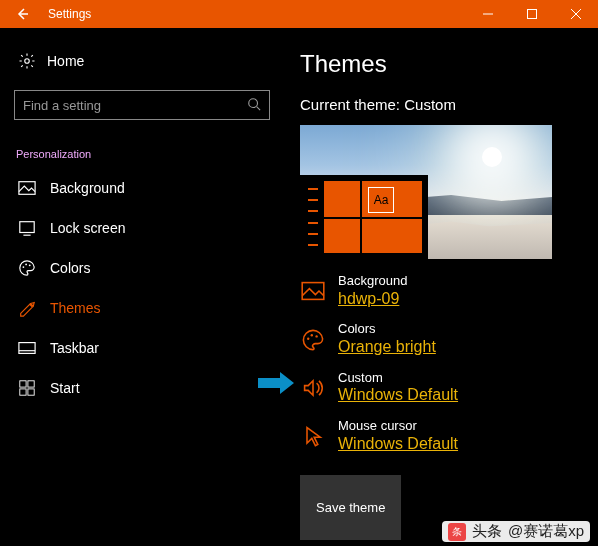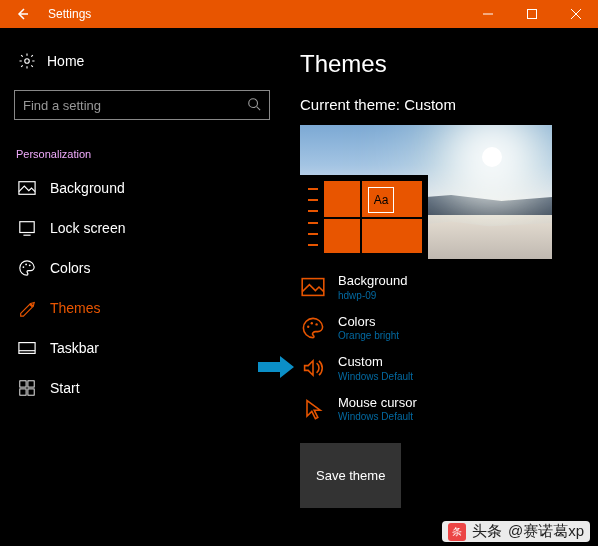--- a/index.html
+++ b/index.html
@@ -120,21 +120,21 @@
     gap: 12px; margin-bottom: 12px;
     position: relative;
   }
   .theme-row .icon {
     width: 26px; height: 26px;
     display: flex; align-items: center; justify-content: center;
     color: #e85500;
     flex-shrink: 0;
   }
   .theme-row .labels .l1 { font-size: 13px; color: #fff; line-height: 1.2; }
-  .theme-row .labels .l2 { font-size: 10px; color: #0369a1; line-height: 1.3; }
+  .theme-row .labels .l2 { font-size: 16px; color: #eab308; line-height: 1.3; text-decoration: underline; }
   .arrow {
     position: absolute; left: -42px; top: 2px;
     width: 36px; height: 22px;
   }
   .save-btn {
     background: #333; color: #fff;
     border: none; padding: 25px 16px;
     font-size: 13px; margin-top: 8px;
   }
   .footer {

